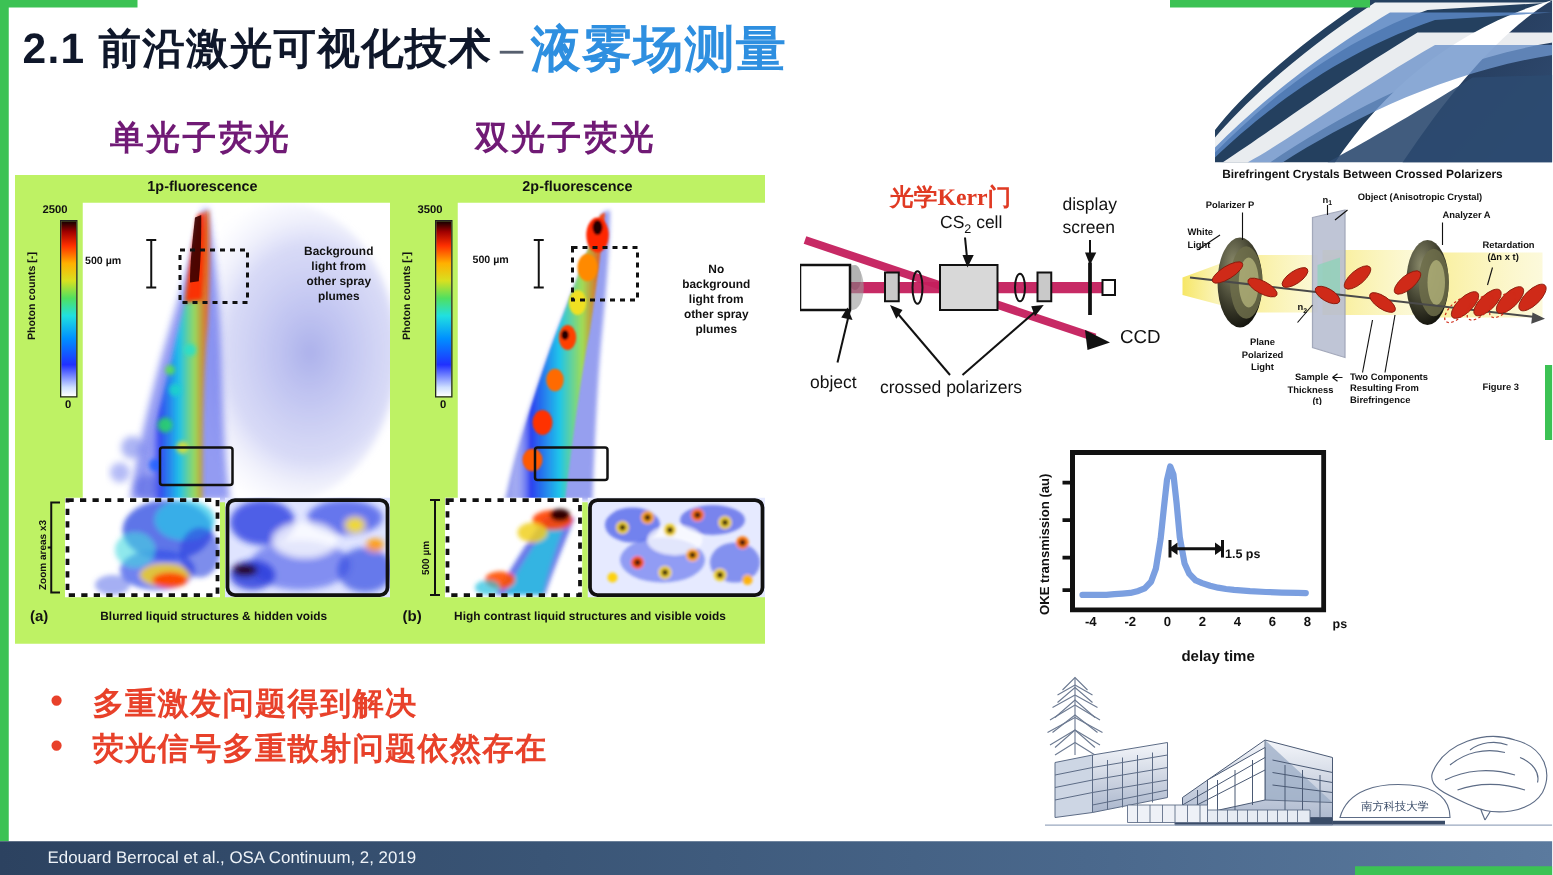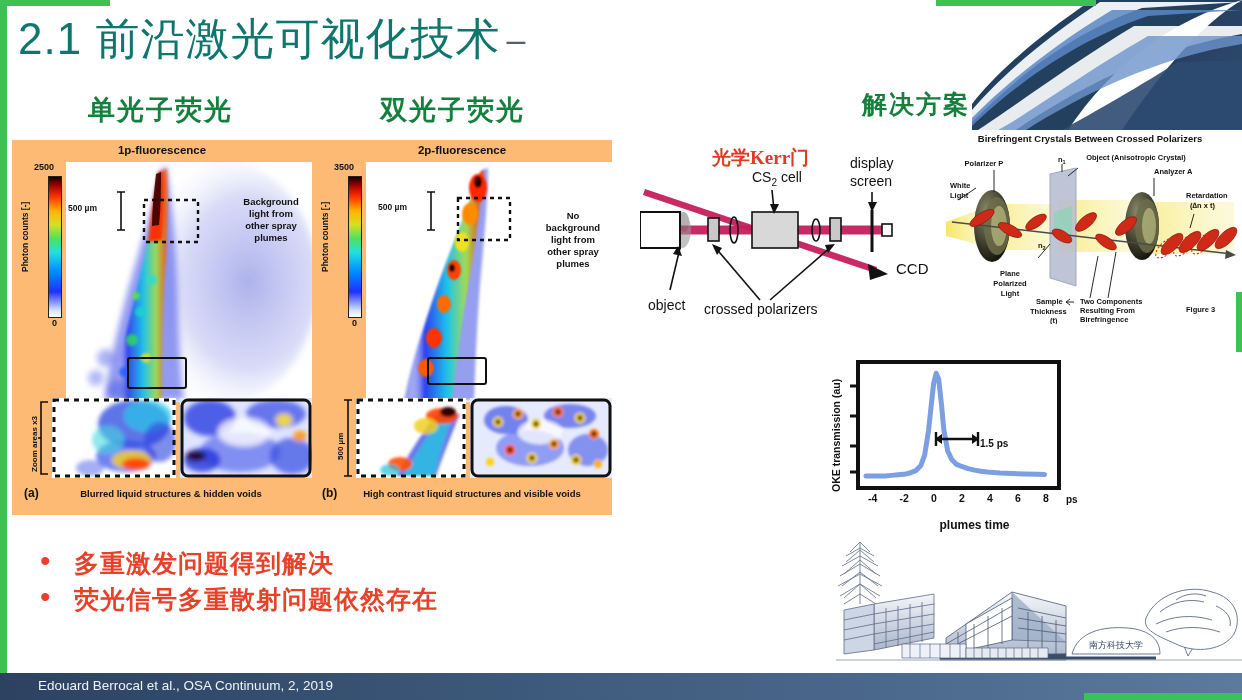--- a/index.html
+++ b/index.html
@@ -14,32 +14,32 @@
   .green-top2{position:absolute;right:146px;top:0;width:160px;height:6px;background:#3cc254;z-index:6;}
   .green-botright{position:absolute;right:0;bottom:0;width:158px;height:7px;background:#3cc254;z-index:7;}
   .green-rightedge{position:absolute;right:0;top:292px;width:6px;height:60px;background:#3cc254;z-index:6;}
 
   
   #corner{position:absolute;right:0;top:0;width:270px;height:130px;z-index:4;}
 
   
   #title{position:absolute;left:18px;top:8px;height:62px;display:flex;align-items:center;z-index:5;
          white-space:nowrap;}
-  #title .t-main{font-size:44px;color:#0f766e;letter-spacing:1px;font-weight:400;}
+  #title .t-main{font-size:34px;color:#0f172a;letter-spacing:1px;font-weight:700;}
   #title .t-dash{font-size:34px;color:#565f6e;padding:0 6px;}
   #title .t-accent{font-size:40px;color:#2e8fe0;font-weight:700;letter-spacing:1px;}
 
   
-  .col-head{position:absolute;font-size:27px;font-weight:700;color:#15803d;letter-spacing:2px;z-index:5;}
+  .col-head{position:absolute;font-size:27px;font-weight:700;color:#701a75;letter-spacing:2px;z-index:5;}
   #head-1p{left:88px;top:92px;}
   #head-2p{left:380px;top:92px;text-align:center;}
   #head-sol{left:862px;top:88px;font-size:25px;}
 
   
-  .fig{position:absolute;background:#fdba74;}
+  .fig{position:absolute;background:#bef264;}
   #figA{left:12px;top:140px;width:300px;height:375px;}
   #figB{left:312px;top:140px;width:300px;height:375px;}
   .fig-title{position:absolute;width:100%;text-align:center;top:4px;font-size:11.5px;font-weight:700;color:#111;}
   .cbar-wrap{position:absolute;left:14px;top:22px;width:42px;height:320px;}
   .cbar-label{position:absolute;left:-6px;top:110px;transform:rotate(-90deg);transform-origin:left top;
               font-size:8.5px;font-weight:700;color:#111;white-space:nowrap;}
   .cbar{position:absolute;left:22px;top:14px;width:12px;height:140px;border:1px solid #222;
         background:linear-gradient(to top,#ffffff 0%,#cfe0ff 5%,#2030ff 18%,#0090ff 33%,#20e0e0 46%,
                    #50e060 56%,#d8e020 66%,#ffb000 76%,#ff3000 86%,#a00000 94%,#120000 100%);}
   .cbar-max{position:absolute;left:8px;top:0px;font-size:9px;font-weight:700;color:#111;}
@@ -111,25 +111,25 @@
 
   <div class="green-left"></div>
   <div class="green-top"></div>
   <div class="green-top2"></div>
   <div class="green-rightedge"></div>
   <div class="green-botright"></div>
 
   <div id="title">
     <span class="t-main">2.1  前沿激光可视化技术</span>
     <span class="t-dash">–</span>
+    <span class="t-accent">液雾场测量</span>
   </div>
 
   <div class="col-head" id="head-1p">单光子荧光</div>
   <div class="col-head" id="head-2p">双光子荧光</div>
-  <div class="col-head" id="head-sol">解决方案</div>
 
   <div class="fig" id="figA">
     <div class="fig-title">1p-fluorescence</div>
 
     <div class="cbar-wrap">
       <div class="cbar-label">Photon counts [-]</div>
       <div class="cbar-max">2500</div>
       <div class="cbar"></div>
       <div class="cbar-min">0</div>
     </div>
@@ -529,21 +529,21 @@
     <div style="position:absolute;left:28px;top:150px;width:205px;display:flex;justify-content:space-between;padding:0 12px;box-sizing:border-box;font-size:10.5px;font-weight:700;color:#111;">
       <span>-4</span>
       <span>-2</span>
       <span>0</span>
       <span>2</span>
       <span>4</span>
       <span>6</span>
       <span>8</span>
     </div>
     <div class="psu">ps</div>
-    <div class="xlab">plumes time</div>
+    <div class="xlab">delay time</div>
   </div>
 
   <div id="bullets">
     <div class="bl">
       <span class="dot">•</span>
       <span class="txt">多重激发问题得到解决</span>
     </div>
     <div class="bl">
       <span class="dot">•</span>
       <span class="txt">荧光信号多重散射问题依然存在</span>

